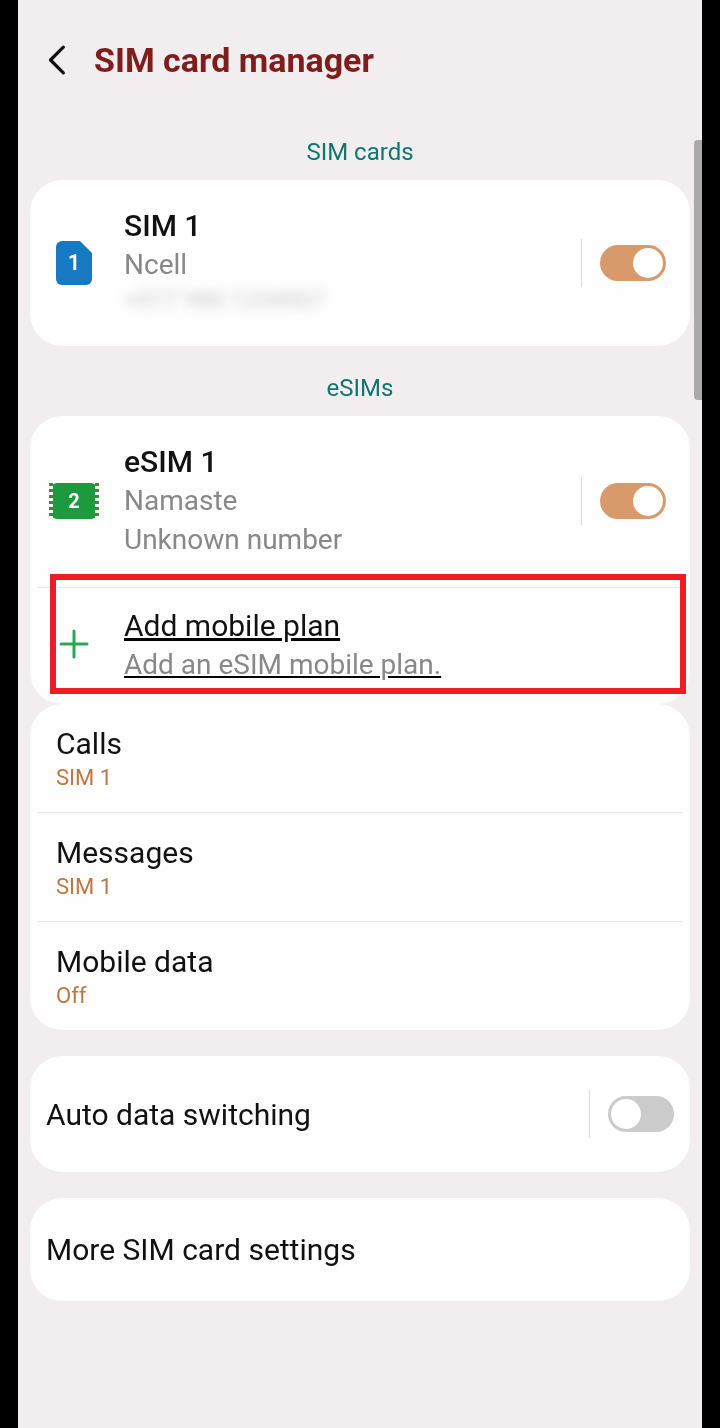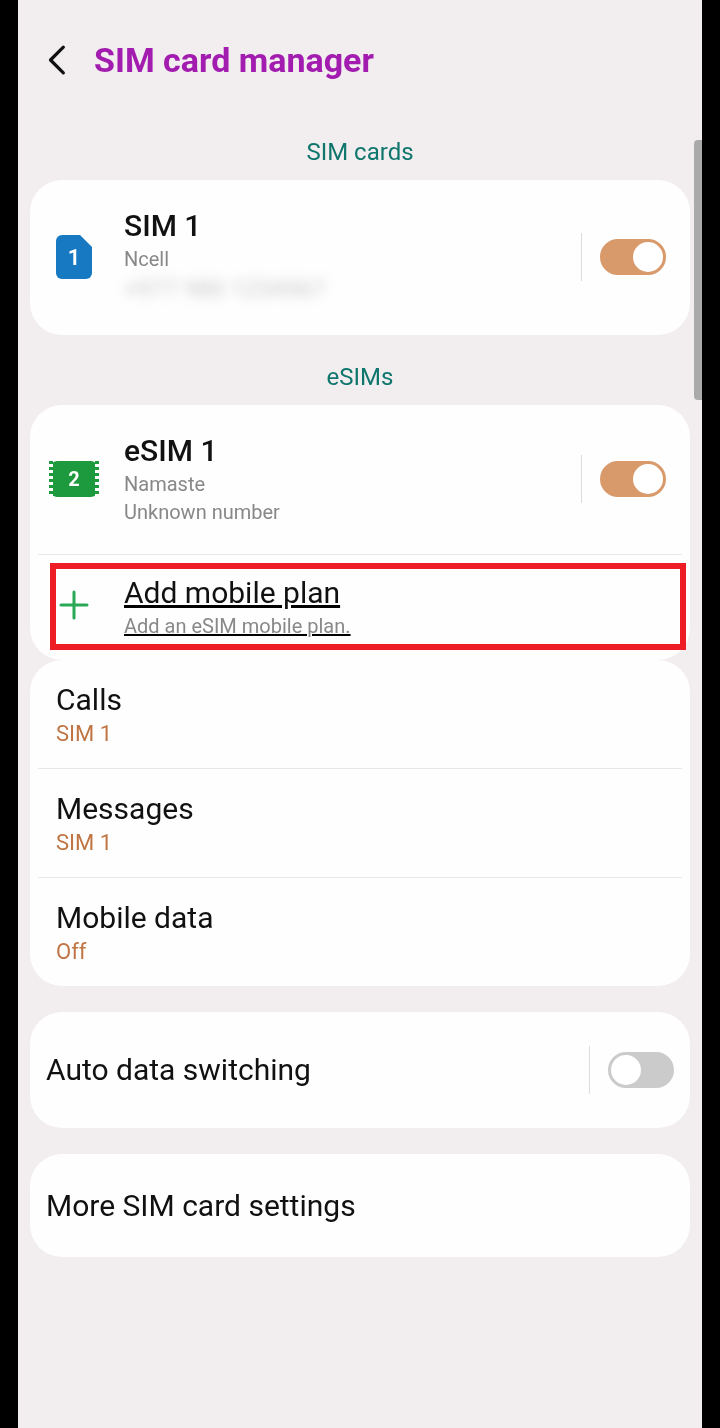--- a/index.html
+++ b/index.html
@@ -36,21 +36,21 @@
       justify-content: center;
       margin-right: 18px;
     }
     .back-icon svg {
       width: 22px;
       height: 36px;
     }
     .page-title {
       font-size: 34px;
       font-weight: 700;
-      color: #a21caf;
+      color: #7f1d1d;
     }
     .section-header {
       font-size: 24px;
       color: #0f766e;
       padding: 28px 30px 14px 30px;
       text-align: center;
     }
     .card {
       background: #fefefe;
       border-radius: 32px;
@@ -122,21 +122,21 @@
     .sim-info {
       flex: 1;
     }
     .sim-title {
       font-size: 30px;
       font-weight: 500;
       color: #111;
       margin-bottom: 2px;
     }
     .sim-sub {
-      font-size: 20px;
+      font-size: 28px;
       color: #898888;
       line-height: 1.4;
     }
     .sim-blur {
       font-size: 24px;
       color: #c8c8c8;
       filter: blur(6px);
       line-height: 1.4;
     }
     .toggle-wrap {

